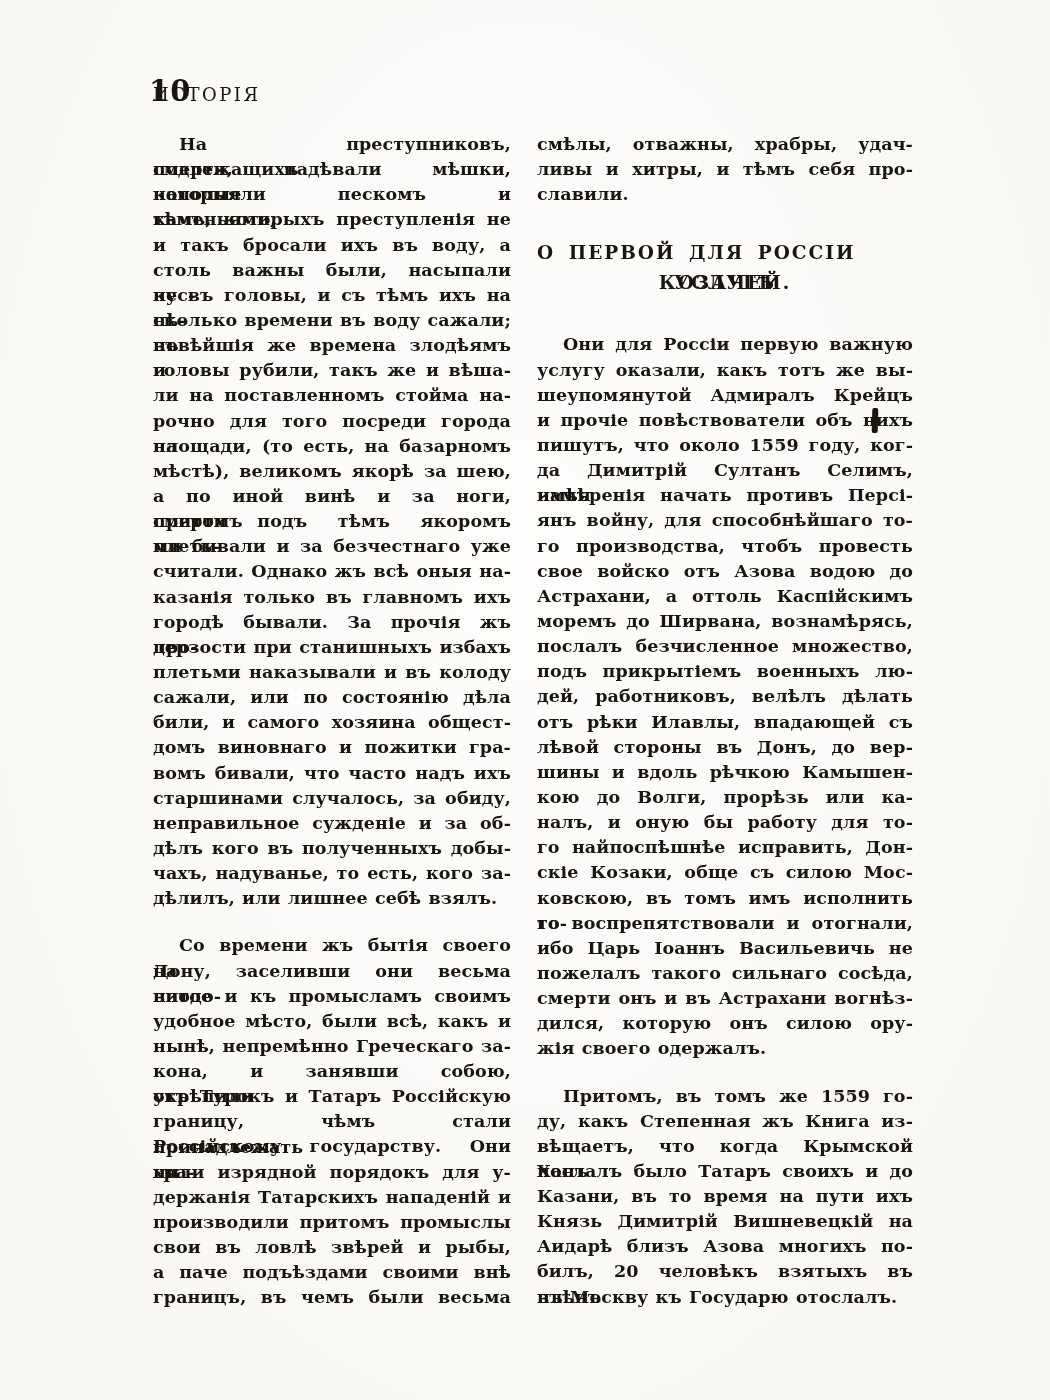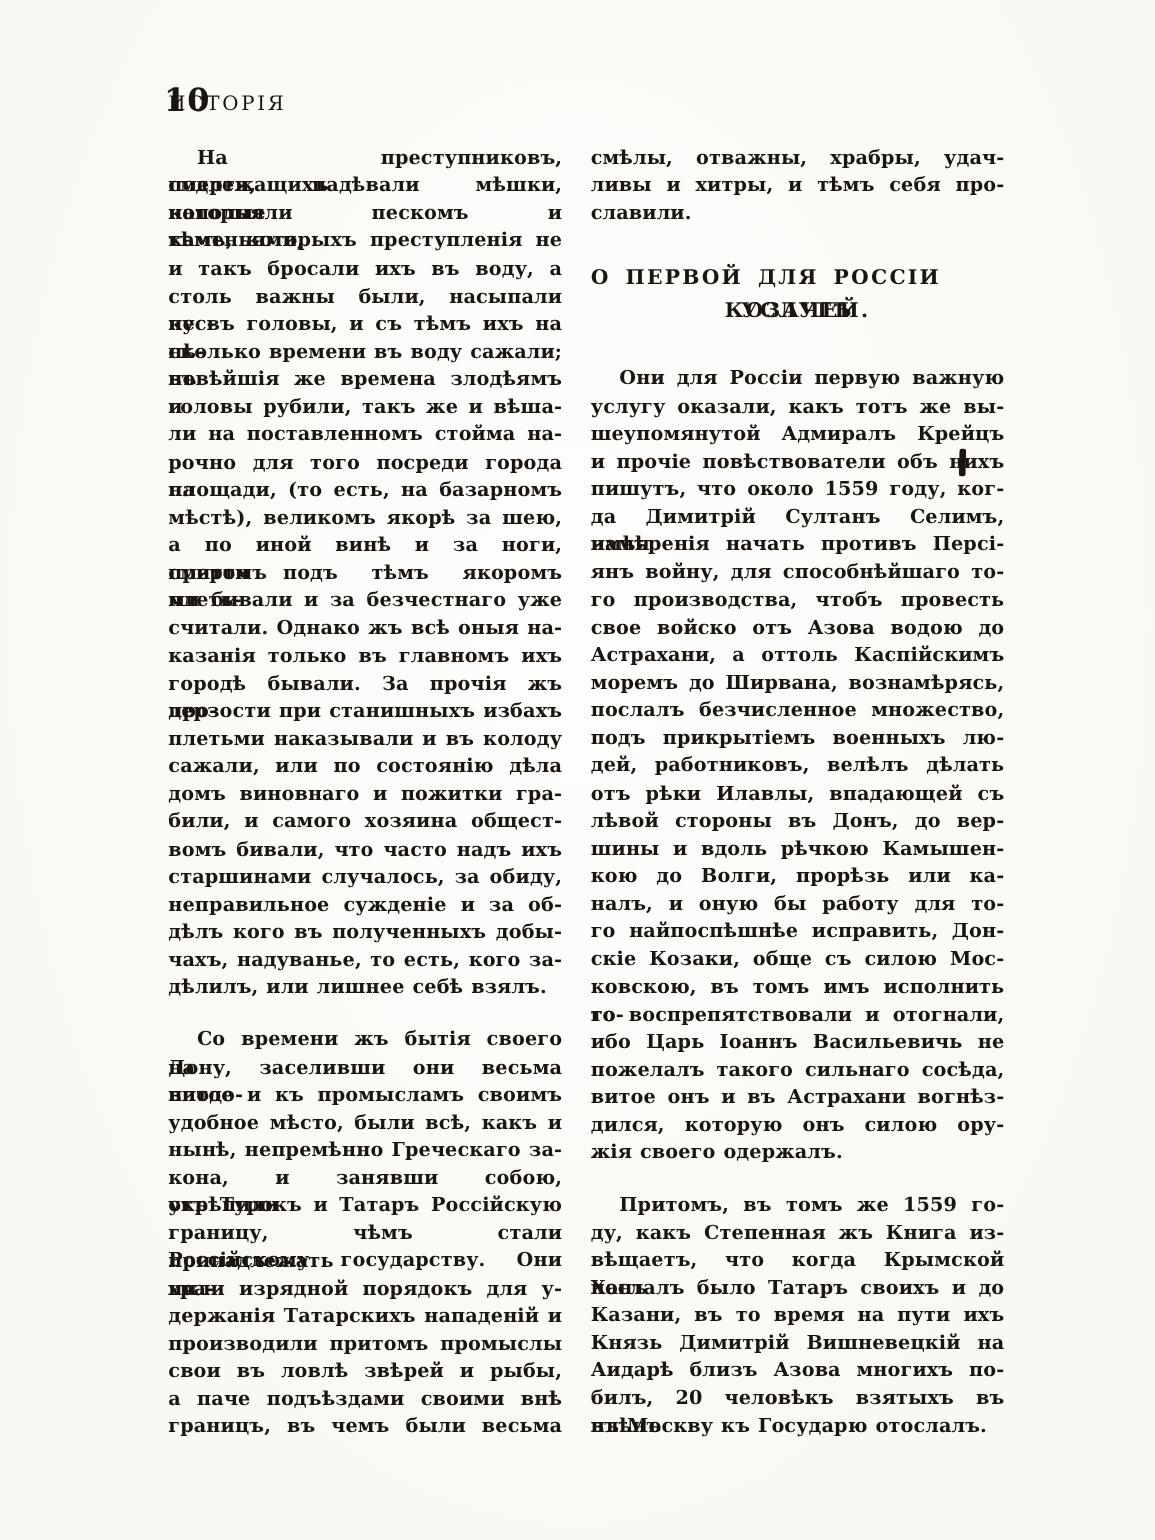--- a/index.html
+++ b/index.html
@@ -70,22 +70,22 @@
         <div class="line">мѣстѣ), великомъ якорѣ за шею,</div>
         <div class="line">а по иной винѣ и за ноги, притомъ</div>
         <div class="line">смерти подъ тѣмъ якоромъ плеть-</div>
         <div class="line">ми бивали и за безчестнаго уже</div>
         <div class="line">считали. Однако жъ всѣ оныя на-</div>
         <div class="line">казанія только въ главномъ ихъ</div>
         <div class="line">городѣ бывали. За прочія жъ про-</div>
         <div class="line">дерзости при станишныхъ избахъ</div>
         <div class="line">плетьми наказывали и въ колоду</div>
         <div class="line">сажали, или по состоянію дѣла</div>
+        <div class="line">били, и самого хозяина общест-</div>
         <div class="line">домъ виновнаго и пожитки гра-</div>
-        <div class="line">били, и самого хозяина общест-</div>
         <div class="line">вомъ бивали, что часто надъ ихъ</div>
         <div class="line">старшинами случалось, за обиду,</div>
         <div class="line">неправильное сужденіе и за об-</div>
         <div class="line">дѣлъ кого въ полученныхъ добы-</div>
         <div class="line">чахъ, надуванье, то есть, кого за-</div>
         <div class="line closing">дѣлилъ, или лишнее себѣ взялъ.</div>
       </div>
       <div class="block para">
         <div class="line indent">Со времени жъ бытія своего на</div>
         <div class="line">Дону, заселивши они весьма плодо-</div>
@@ -134,21 +134,21 @@
         <div class="line">лѣвой стороны въ Донъ, до вер-</div>
         <div class="line">шины и вдоль рѣчкою Камышен-</div>
         <div class="line">кою до Волги, прорѣзь или ка-</div>
         <div class="line">налъ, и оную бы работу для то-</div>
         <div class="line">го найпоспѣшнѣе исправить, Дон-</div>
         <div class="line">скіе Козаки, обще съ силою Мос-</div>
         <div class="line">ковскою, въ томъ имъ исполнить то-</div>
         <div class="line">го воспрепятствовали и отогнали,</div>
         <div class="line">ибо Царь Іоаннъ Васильевичь не</div>
         <div class="line">пожелалъ такого сильнаго сосѣда,</div>
-        <div class="line">витое онъ и въ Астрахани вогнѣз-</div>
+        <div class="line">смерти онъ и въ Астрахани вогнѣз-</div>
         <div class="line">дился, которую онъ силою ору-</div>
         <div class="line closing">жія своего одержалъ.</div>
       </div>
       <div class="block para">
         <div class="line indent">Притомъ, въ томъ же 1559 го-</div>
         <div class="line">ду, какъ Степенная жъ Книга из-</div>
         <div class="line">вѣщаетъ, что когда Крымской Ханъ</div>
         <div class="line">послалъ было Татаръ своихъ и до</div>
         <div class="line">Казани, въ то время на пути ихъ</div>
         <div class="line">Князь Димитрій Вишневецкій на</div>

